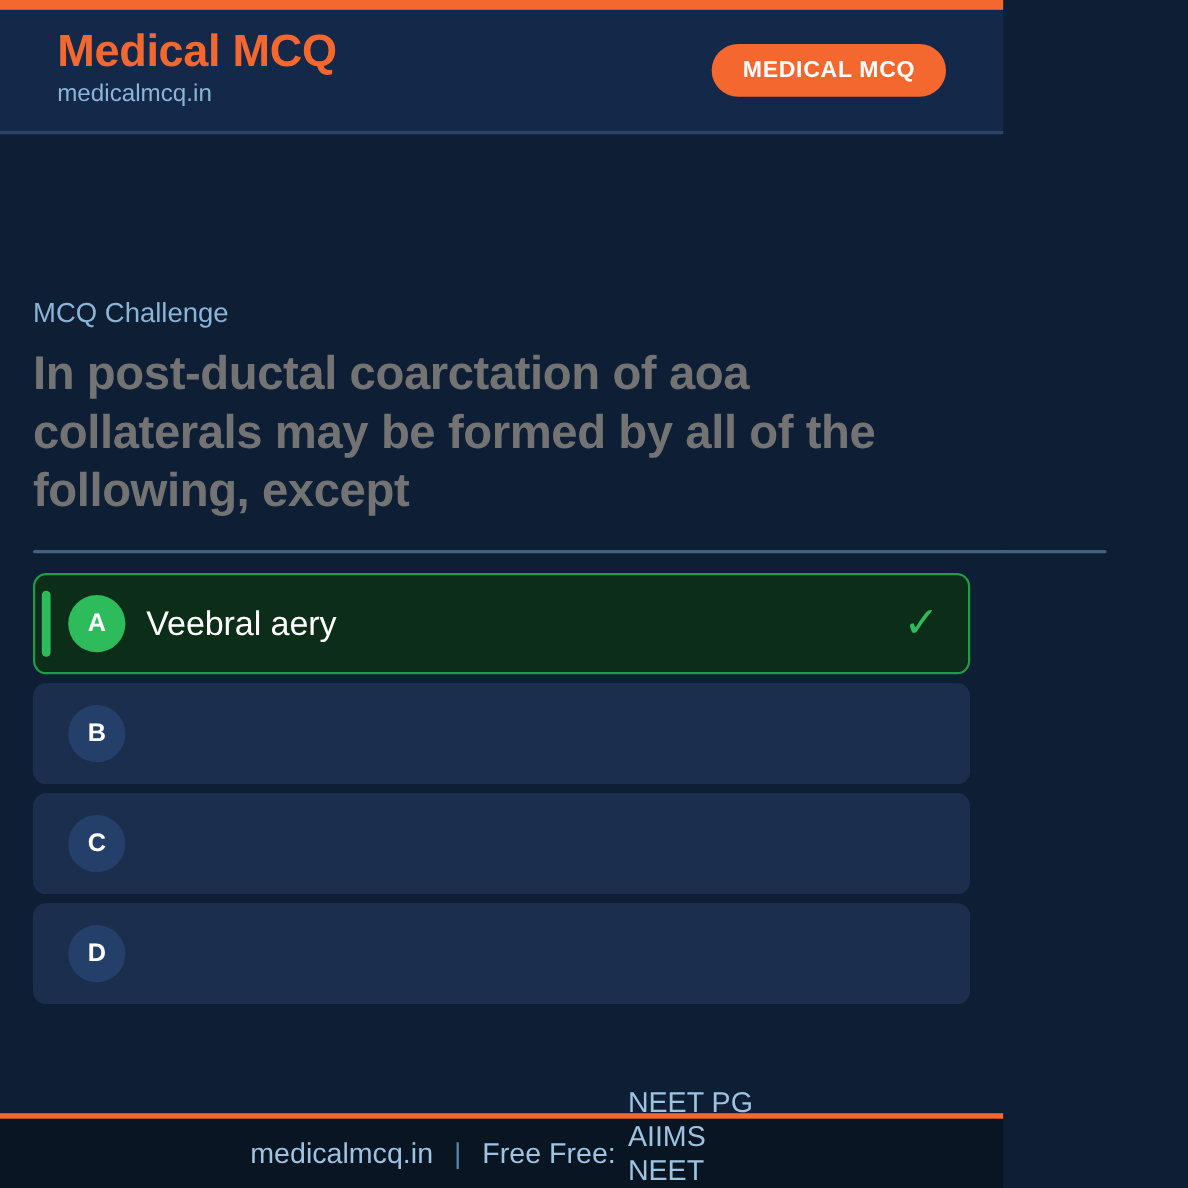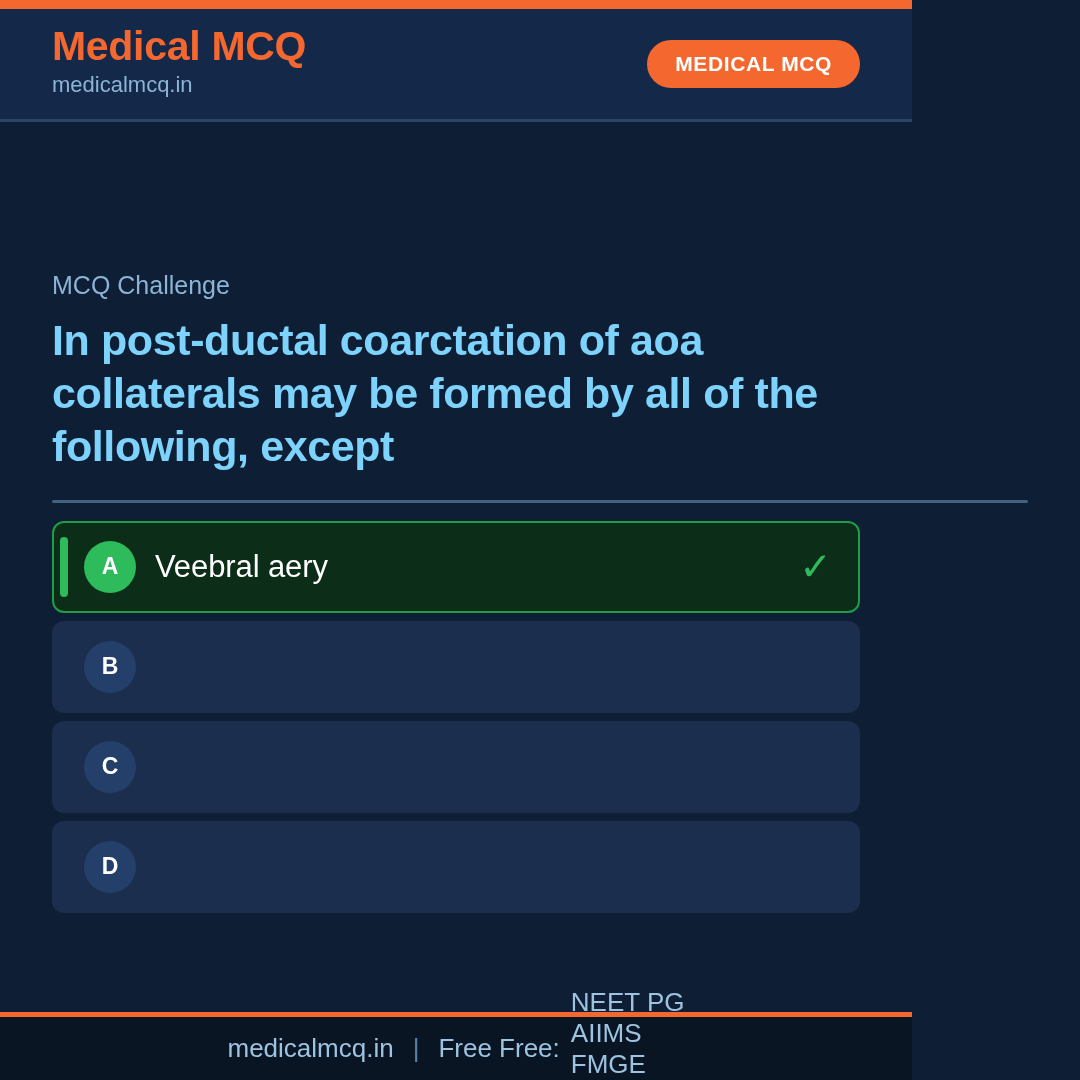--- a/index.html
+++ b/index.html
@@ -76,38 +76,38 @@
     font-weight: bold;
     letter-spacing: 0.6px;
     padding: 12px 28px;
     border-radius: 40px;
     white-space: nowrap;
   }
 
   
   .content {
     flex: 1 1 auto;
-    padding: 0 52px;
+    padding: 0 30px;
     display: flex;
     flex-direction: column;
     justify-content: flex-start;
     position: relative;
   }
 
   .kicker {
     font-size: 25px;
     color: #8cb4d6;
     margin-top: 148px;
     line-height: 1.2;
   }
 
   .question {
     font-size: 43px;
     font-weight: bold;
-    color: #7dd3fc;
+    color: #737373;
     line-height: 1.23;
     letter-spacing: -0.4px;
     margin-top: 14px;
     max-width: 960px;
   }
 
   .divider {
     height: 3px;
     background: #44617f;
     margin-top: 27px;
@@ -279,19 +279,19 @@
   </div>
 
   <div class="footer">
     <div class="footer-inner">
       <span>medicalmcq.in</span>
       <span class="footer-sep">|</span>
       <span>Free Free:</span>
       <span class="footer-exams">
         <span>NEET PG</span>
         <span>AIIMS</span>
-        <span>FMGE</span>
+        <span>NEET</span>
         <span>USMLE</span>
       </span>
     </div>
   </div>
 
 </div>
 
 </body></html>

